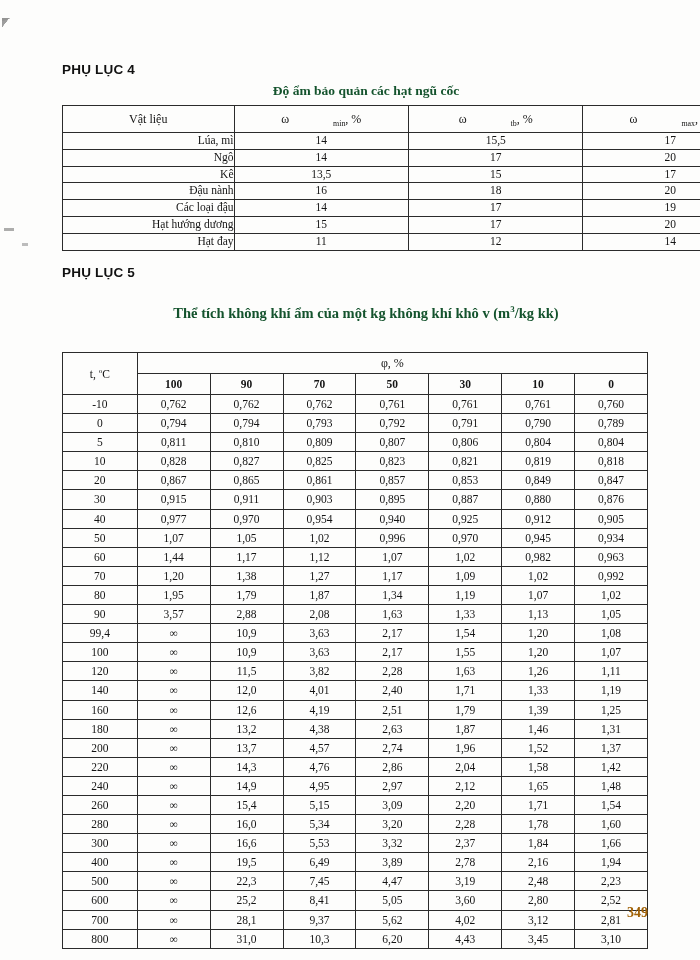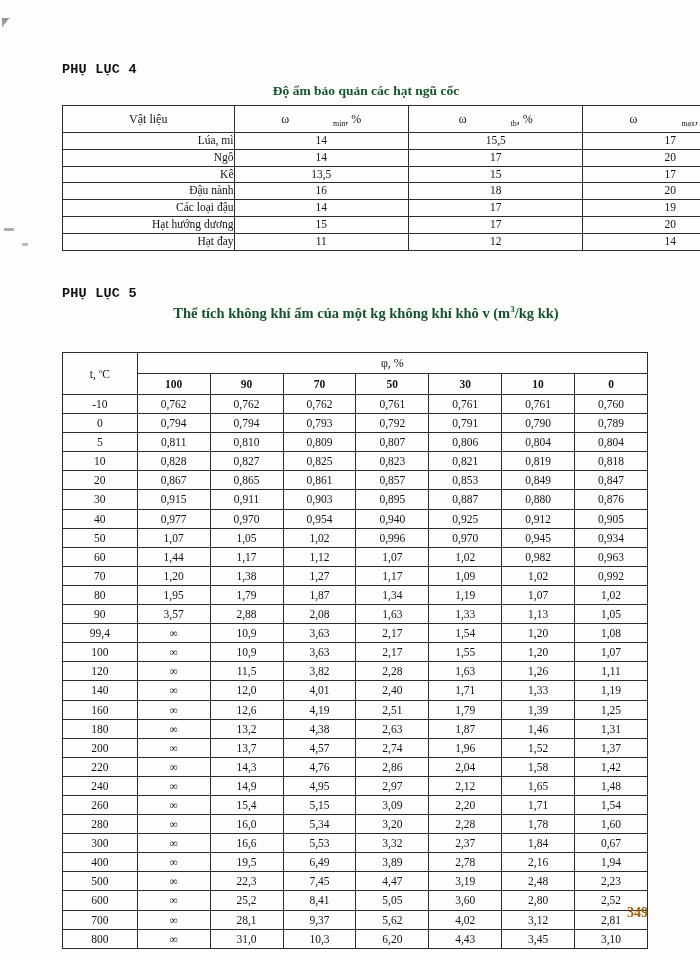--- a/index.html
+++ b/index.html
@@ -46,28 +46,28 @@
     left: 22px; top: 243px;
     width: 6px; height: 3px;
     background: rgba(40,40,40,.6);
     filter: blur(.3px);
   }
 
   
   .appendix-heading {
     position: absolute;
     left: 62px;
-    font-family: Liberation Mono, monospace;
+    font-family: Liberation Sans, sans-serif;
     font-weight: bold;
     font-size: 13.5px;
     letter-spacing: .2px;
     color: #111;
   }
   #heading-4 { top: 62px; }
-  #heading-5 { top: 286px; }
+  #heading-5 { top: 265px; }
 
   .table-title {
     position: absolute;
     left: 62px;
     width: 608px;
     text-align: center;
     font-weight: bold;
     font-size: 14.5px;
     line-height: 1.35;
     color: #14532d;
@@ -508,21 +508,21 @@
           <td>1,60</td>
         </tr>
         <tr>
           <td>300</td>
           <td class="inf">∞</td>
           <td>16,6</td>
           <td>5,53</td>
           <td>3,32</td>
           <td>2,37</td>
           <td>1,84</td>
-          <td>0,67</td>
+          <td>1,66</td>
         </tr>
         <tr>
           <td>400</td>
           <td class="inf">∞</td>
           <td>19,5</td>
           <td>6,49</td>
           <td>3,89</td>
           <td>2,78</td>
           <td>2,16</td>
           <td>1,94</td>

